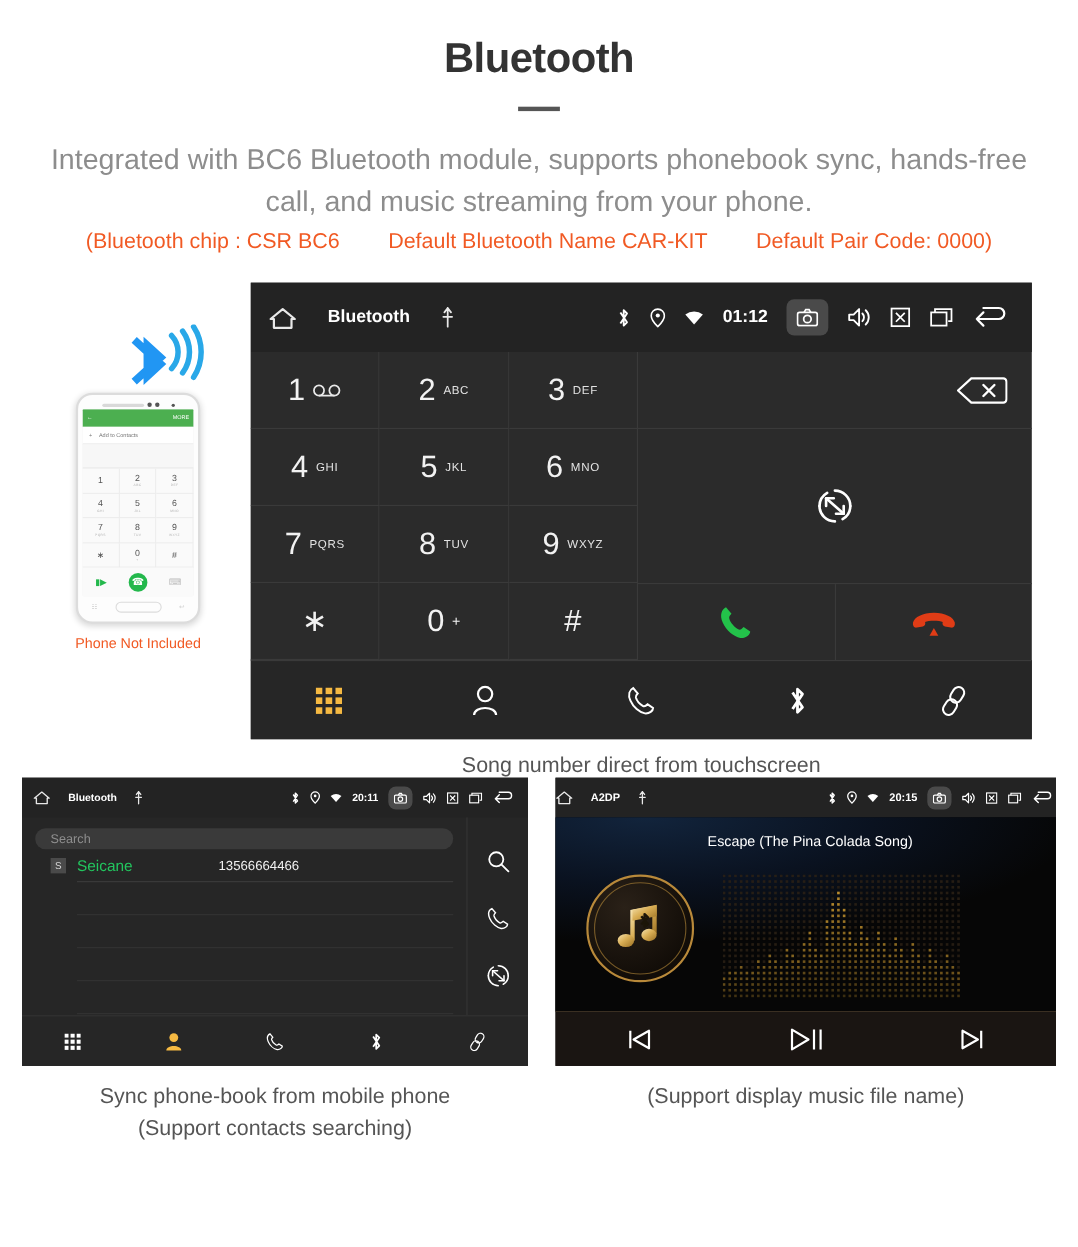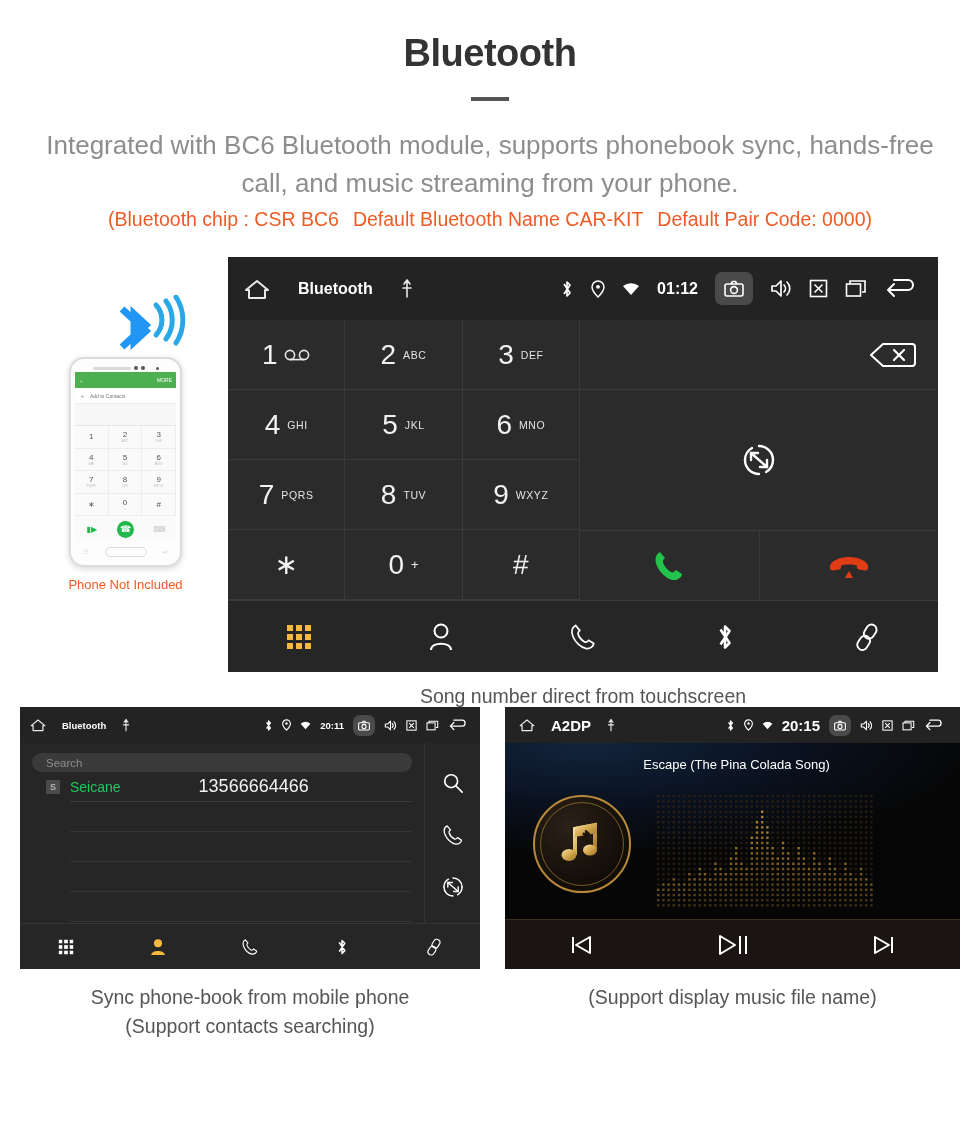--- a/index.html
+++ b/index.html
@@ -21,21 +21,21 @@
   }
 
   .intro {
     margin-top: 26px; text-align: center;
     font-size: 26px; color: #8d8d8d; line-height: 1.45;
     padding: 0 24px;
   }
   .specs {
     margin-top: 6px; text-align: center;
     font-size: 19.5px; color: #f15a24;
-    display: flex; justify-content: center; gap: 14px;
+    display: flex; justify-content: center; gap: 44px;
     flex-wrap: wrap;
   }
 
   
   .row1 { position: relative; height: 430px; margin-top: 26px; }
 
   
   .phone-wrap {
     position: absolute; left: 38px; top: 38px; width: 175px;
   }
@@ -190,31 +190,31 @@
     height: 30px; display: flex; align-items: center;
     border-bottom: 1px solid #343434; margin-left: 38px;
   }
   .c-row.first { border-bottom: 1px solid #3c3c3c; }
   .c-badge {
     width: 14px; height: 14px; background: #4a4a4a; color: #d8d8d8;
     font-size: 9px; display: flex; align-items: center; justify-content: center;
     margin-left: -24px; margin-right: 10px;
   }
   .c-name { color: #22c55e; font-size: 14px; }
-  .c-num { color: #f2f2f2; font-size: 18px; margin-left: 78px; }
+  .c-num { color: #f2f2f2; font-size: 12px; margin-left: 78px; }
   .c-rail {
     width: 56px; border-left: 1px solid #343434;
     display: flex; flex-direction: column; align-items: center;
     justify-content: space-around; padding: 14px 0 10px; color: #ffffff;
   }
   .contacts .tabbar { height: 46px; border-top: 1px solid #343434; }
 
   
   .music { height: 262px; display: flex; flex-direction: column; }
-  .music .statusbar { height: 36px; padding: 0 14px; font-size: 15px; }
+  .music .statusbar { height: 36px; padding: 0 0; font-size: 10px; }
   .music .sb-left > * { margin-right: 16px; }
   .music .sb-right > * { margin-right: 9px; }
   .music .sb-right > *:last-child { margin-right: 2px; }
   .music-body {
     flex: 1; position: relative;
     background:
       radial-gradient(120% 90% at 18% 0%, #12243c 0%, #0a1220 38%, #060606 72%),
       #050505;
     overflow: hidden;
   }

